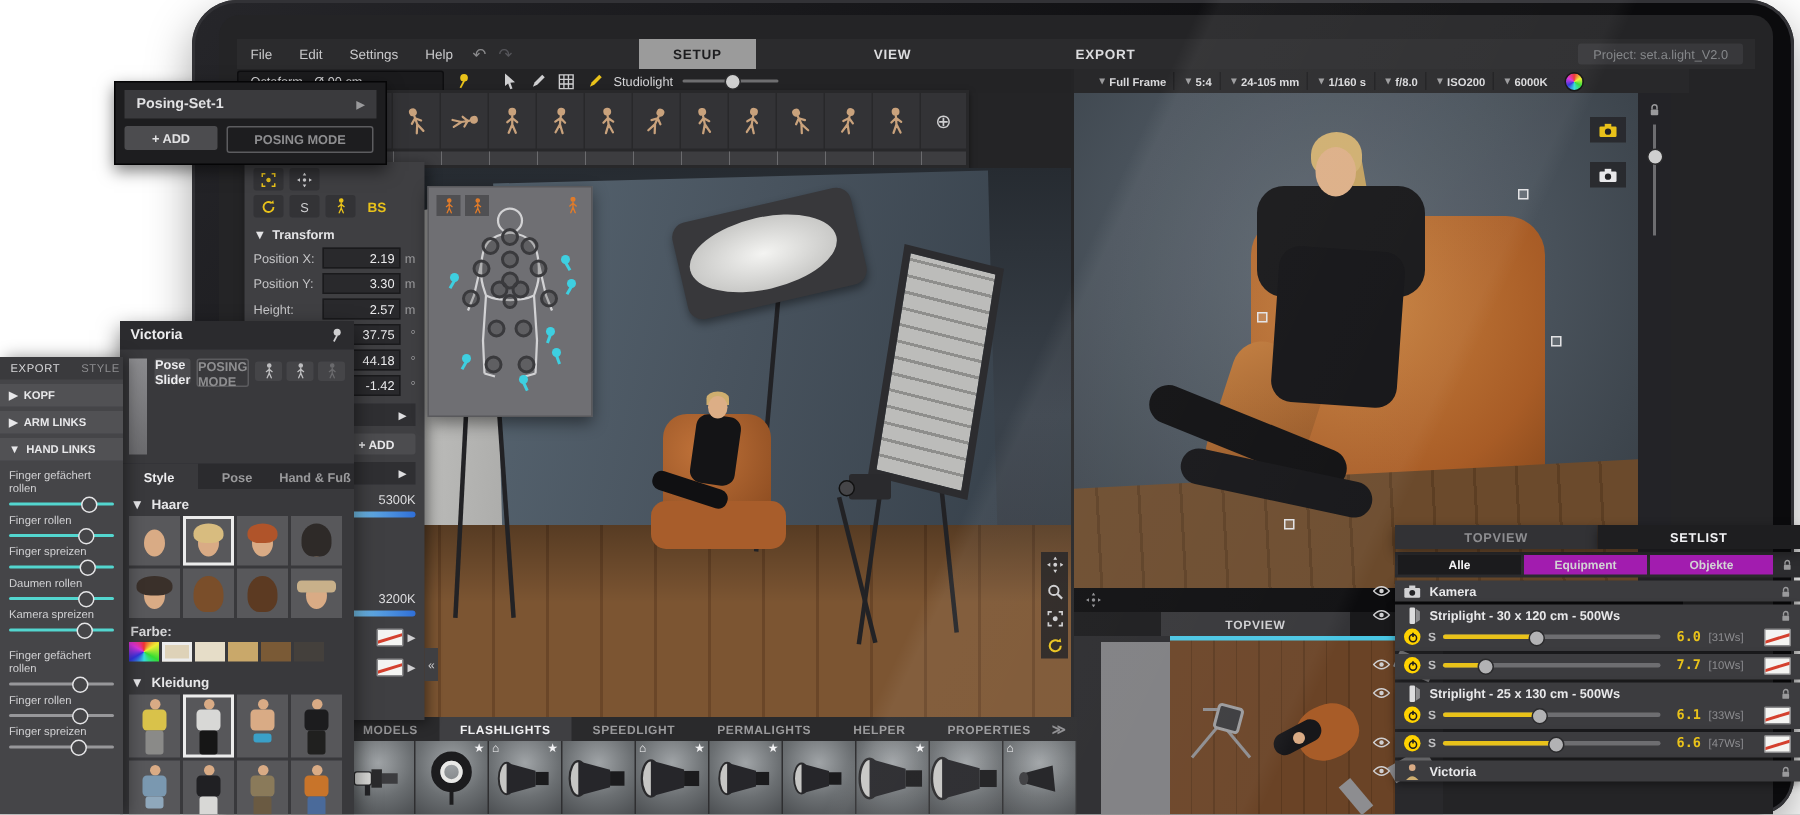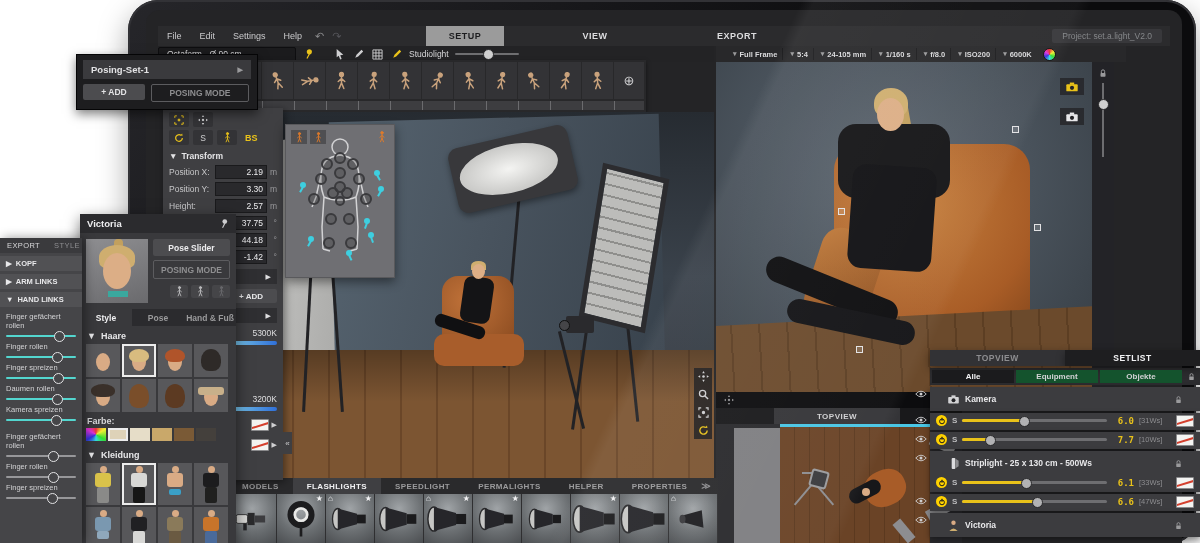--- a/index.html
+++ b/index.html
@@ -128,21 +128,21 @@
   .bm-fig{position:absolute;color:#e07b2a;font-size:10px}
   
   .victoria{left:80px;top:214px;width:156px;height:329px;background:#39393c;z-index:6;box-shadow:0 5px 14px rgba(0,0,0,.55);overflow:hidden;font-size:9px;color:#d6d6d8}
   .vc-title{height:19px;background:#2b2b2e;display:flex;align-items:center;justify-content:space-between;padding:0 7px;color:#ececee;font-size:9.5px;font-weight:bold}
   .vc-top{display:flex;gap:5px;padding:6px}
   .vc-photo{width:62px;height:64px;background:linear-gradient(160deg,#8e8e91,#6a6a6d);position:relative;overflow:hidden}
   .vc-photo .hd{position:absolute;left:17px;top:14px;width:28px;height:36px;border-radius:50%;background:#dcae86}
   .vc-photo .hr{position:absolute;left:13px;top:6px;width:36px;height:24px;border-radius:50% 50% 30% 30%;background:#cfae6f}
   .vc-photo .pn{position:absolute;left:28px;top:0px;width:9px;height:14px;border-radius:4px;background:#c2a05e}
   .vc-photo .st{position:absolute;left:22px;top:52px;width:20px;height:6px;background:#3aa89e}
-  .vc-col{flex:1;display:flex;flex-direction:column;gap:4px}
+  .vc-col{flex:1;display:flex;gap:4px}
   .vc-btn{height:17px;background:#4c4c4f;border-radius:2px;display:flex;align-items:center;justify-content:center;color:#ececee;font-size:8.5px;font-weight:bold}
   .vc-mode{height:17px;border:1px solid #5c5c5f;border-radius:2px;display:flex;align-items:center;justify-content:center;color:#8e8e90;font-size:8.5px;font-weight:bold}
   .vc-ico-row{display:flex;gap:3px;margin-top:2px;justify-content:flex-end}
   .vc-ico{width:18px;height:13px;background:#454548;border-radius:2px;display:flex;align-items:center;justify-content:center;color:#bdbdbf;font-size:7px}
   .vc-tabs{display:flex;height:17px;background:#2b2b2e;font-weight:bold;font-size:8.5px}
   .vc-tab{flex:1;display:flex;align-items:center;justify-content:center;color:#9a9a9c}
   .vc-tab.on{background:#39393c;color:#f0f0f2}
   .vc-sec{display:flex;align-items:center;gap:5px;padding:5px 7px 3px;font-weight:bold;color:#e6e6e8}
   .hairgrid{display:grid;grid-template-columns:repeat(4,34px);gap:2px;padding:0 6px}
   .haircell{width:34px;height:33px;background:#58585b;position:relative;overflow:hidden}
@@ -167,27 +167,27 @@
   .ct-slider{padding:5px 6px 0}
   .ct-track{height:2px;background:#53d6cf;position:relative;margin-top:5px;border-radius:1px}
   .ct-track.gray{background:#97979a}
   .ct-track i{position:absolute;top:-4px;width:9px;height:9px;border-radius:50%;background:#454548;border:1.5px solid #e4e4e6}
   
   .setlist{left:912px;top:350px;width:288px;height:193px;z-index:7;font-size:8.5px;color:#dedee0}
   .sl-tabs{margin-left:18px;height:16px;display:flex}
   .sl-tab{flex:1;display:flex;align-items:center;justify-content:center;font-weight:bold;font-size:8.5px;letter-spacing:.5px;background:#323235;color:#8d8d90;box-shadow:0 3px 8px rgba(0,0,0,.4)}
   .sl-tab.on{background:#1e1e20;color:#f2f2f4}
   .sl-filters{margin-left:18px;height:15px;display:flex;gap:2px;margin-top:2px;align-items:center;background:#2c2c2f;padding:1px 2px}
-  .sl-filter{flex:1;height:13px;display:flex;align-items:center;justify-content:center;background:#14532d;color:#d2d2d4;font-weight:bold;font-size:8px}
+  .sl-filter{flex:1;height:13px;display:flex;align-items:center;justify-content:center;background:#a21caf;color:#d2d2d4;font-weight:bold;font-size:8px}
   .sl-filter.on{background:#1b1b1d;color:#f2f2f4}
   .sl-lockslot{width:14px;display:flex;justify-content:center;color:#9a9a9c}
   .sl-item{display:flex;margin-top:2px}
   .sl-eye{width:18px;display:flex;align-items:flex-start;justify-content:center;padding-top:3px;color:#cfcfd1}
   .sl-body{flex:1;background:#3c3c3f;box-shadow:0 2px 6px rgba(0,0,0,.4)}
-  .sl-line1{height:24px;display:flex;align-items:center;gap:5px;padding:0 17px;font-weight:bold;color:#e8e8ea;font-size:8.5px}
+  .sl-line1{height:14px;display:flex;align-items:center;gap:5px;padding:0 5px;font-weight:bold;color:#e8e8ea;font-size:8.5px}
   .sl-line1 .lk{margin-left:auto;color:#9a9a9c}
   .sl-line2{height:15px;display:flex;align-items:center;gap:5px;padding:0 6px 2px 6px}
   .pwr{width:11px;height:11px;border-radius:50%;background:#ffd200;display:flex;align-items:center;justify-content:center;color:#1c1c1e;flex:none}
   .slS{color:#bdbdbf;font-size:8px;font-weight:bold}
   .sltrack{flex:1;height:3px;background:#6e6e71;position:relative;border-radius:2px}
   .slfill{height:3px;background:#e9c21a;border-radius:2px;position:relative}
   .slfill:after{content:'';position:absolute;right:-5px;top:-3px;width:9px;height:9px;border-radius:50%;background:#b2b2b4;border:1px solid #2a2a2c}
   .slval{font-family:"DejaVu Sans Mono",monospace;font-weight:bold;color:#e9c21a;font-size:9px;width:22px;text-align:right}
   .slws{color:#8d8d90;font-size:7.5px;width:32px}
   .icoL{width:13px;height:13px;flex:none;display:flex;align-items:center;justify-content:center}
@@ -1027,20 +1027,33 @@
         </div>
     </div>
 
     <div class="sl-item">
       <div class="sl-eye">
           <svg width="12" height="8">
             <use href="#sym-eye"></use>
           </svg>
         </div>
       <div class="sl-body">
+        <div class="sl-line1">
+            <span class="icoL">
+              <svg width="12" height="13">
+                <use href="#sym-striplite"></use>
+              </svg>
+            </span>
+            <span>Striplight - 30 x 120 cm - 500Ws</span>
+            <span class="lk">
+              <svg width="9" height="9">
+                <use href="#sym-lock"></use>
+              </svg>
+            </span>
+          </div>
         <div class="sl-line2">
             <span class="pwr">
               <svg width="8" height="8">
                 <use href="#sym-power"></use>
               </svg>
             </span>
             <span class="slS">S</span>
             <div class="sltrack">
               <div class="slfill" style="width: 43%;"></div>
             </div>

